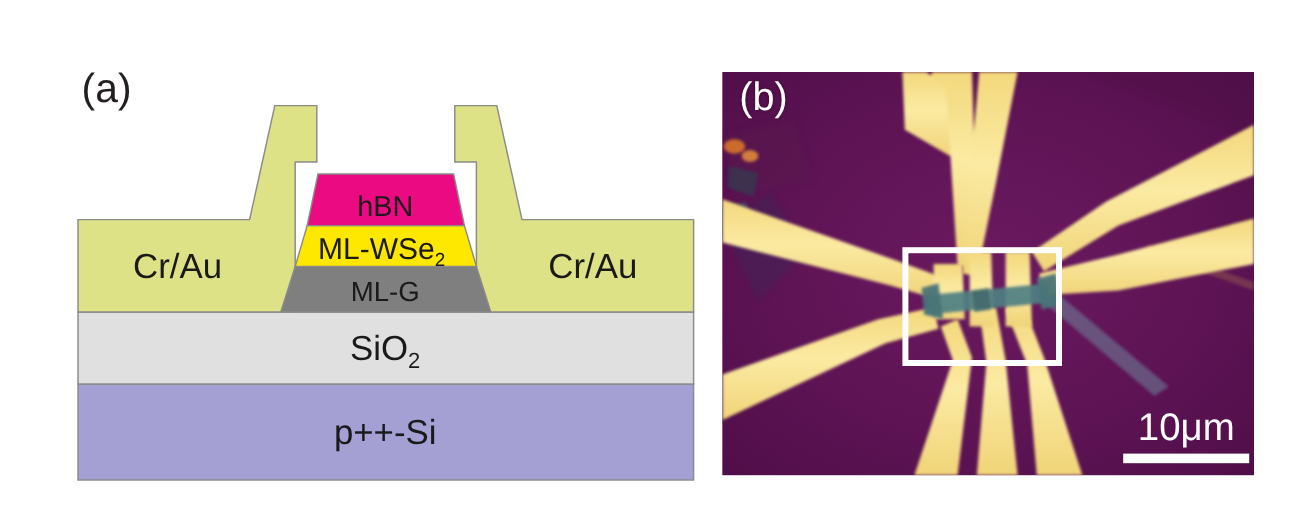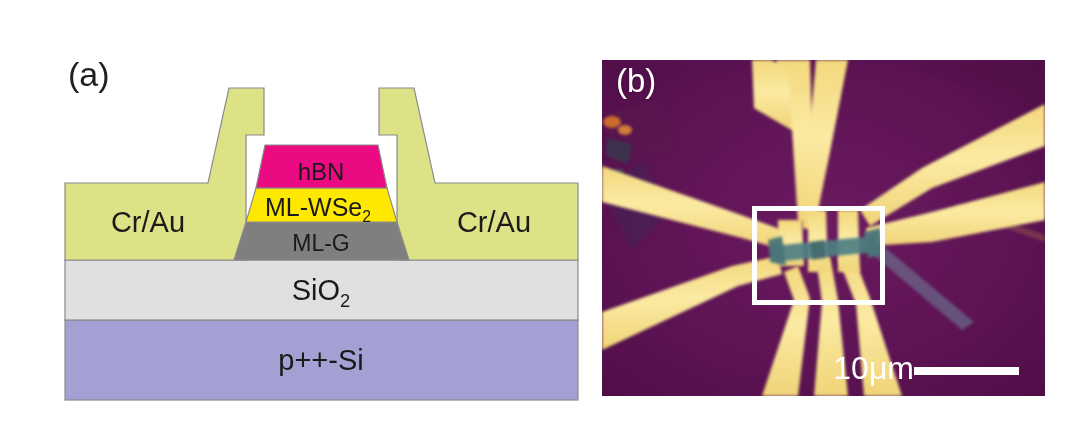--- a/index.html
+++ b/index.html
@@ -39,22 +39,22 @@
     background:#5b1253;
   }
   #micrograph{position:absolute;left:0;top:0;width:443px;height:336px;}
   #panel-b-label{
     position:absolute;left:14px;top:4px;
     font-size:33px;color:#ffffff;line-height:1;
     text-shadow:0 0 3px rgba(0,0,0,.35);
     z-index:6;
   }
   #scalebar-group{
-    position:absolute;right:26px;bottom:10px;z-index:6;
-    display:flex;flex-direction:row;align-items:center;
+    position:absolute;right:4px;bottom:10px;z-index:6;
+    display:flex;flex-direction:column;align-items:center;
   }
   #scalebar-text{
     font-size:32px;color:#ffffff;line-height:1.05;
     letter-spacing:0px;
   }
   #scalebar-line{
     width:105px;height:8px;background:#ffffff;margin-top:4px;
   }
   #roi-rect{
     position:absolute;left:150px;top:146px;width:133px;height:99px;

